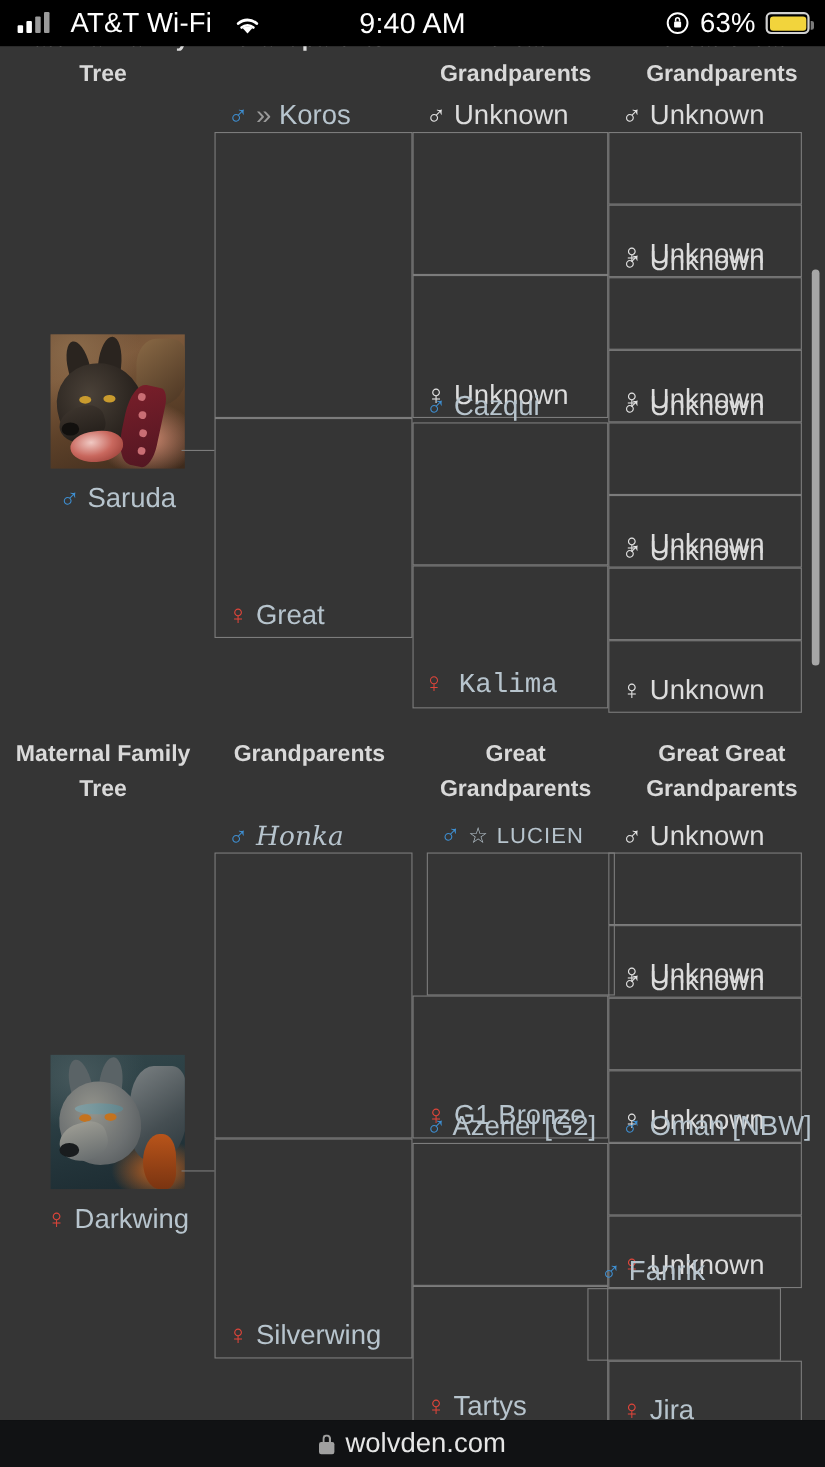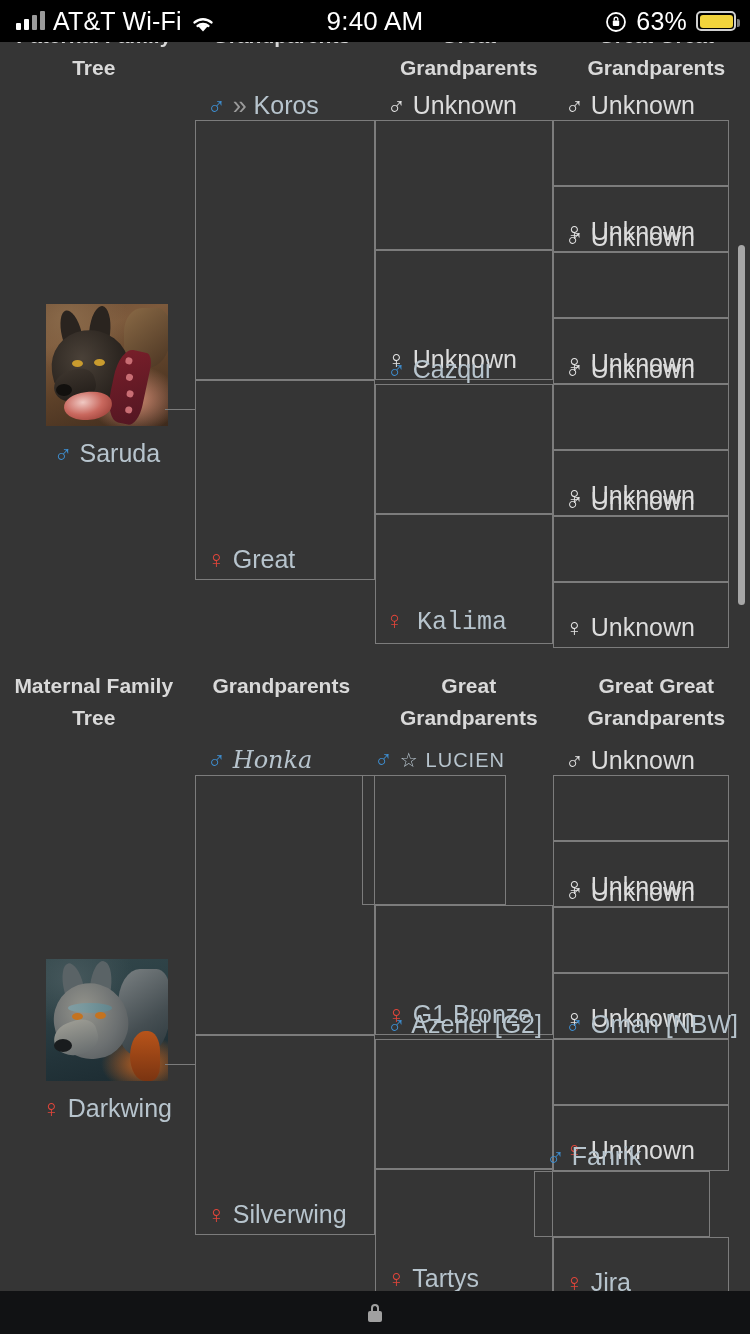--- a/index.html
+++ b/index.html
@@ -11,21 +11,21 @@
   }
 
   
   #statusbar {
     position: absolute; top: 0; left: 0;
     width: 750px; height: 42px;
     background: #000; color: #fff;
     display: flex; align-items: center;
     font-size: 25px; letter-spacing: .2px;
   }
-  #sb-left { display: flex; align-items: center; gap: 8px; margin-left: 16px; }
+  #sb-left { display: flex; align-items: center; gap: 19px; margin-left: 16px; }
   .bars { display: flex; align-items: flex-end; gap: 3px; height: 18px; }
   .bars i { display: block; width: 5px; background: #fff; border-radius: 1px; }
   .bars i:nth-child(1){ height: 7px; }
   .bars i:nth-child(2){ height: 11px; }
   .bars i:nth-child(3){ height: 15px; background:#9a9a9a; }
   .bars i:nth-child(4){ height: 19px; background:#9a9a9a; }
   #carrier { font-size: 25px; }
   #sb-center {
     position: absolute; left: 0; right: 0; text-align: center;
     font-size: 26px; font-weight: 400; pointer-events: none;
@@ -394,21 +394,21 @@
     </div>
 
     <div class="cell" style="left:195px; top:288px; width:180px; height:200px;">
       <div class="box"></div>
       <div class="nm">
         <span class="sym-f">♀</span>
         <span class="nm-link">Silverwing</span>
       </div>
     </div>
 
-    <div class="cell" style="left:362px; top:28px; width:144px; height:130px;">
+    <div class="cell" style="left:388px; top:28px; width:171px; height:130px;">
       <div class="lbl">
         <span class="sym-m">♂</span>
         <span class="smallcaps">☆</span>
         <span class="smallcaps">LUCIEN</span>
       </div>
       <div class="box"></div>
     </div>
     <div class="cell" style="left:375px; top:158px; width:178px; height:130px;">
       <div class="box"></div>
       <div class="nm">
@@ -490,13 +490,14 @@
   </div>
 
   <div id="scrollbar" style="top:203px; height:360px;"></div>
 </div>
 
 <div id="urlbar">
   <span class="lock">
     <span class="shackle"></span>
       <span class="body"></span>
   </span>
+  <span id="url-text">wolvden.com</span>
 </div>
 
 </body></html>

